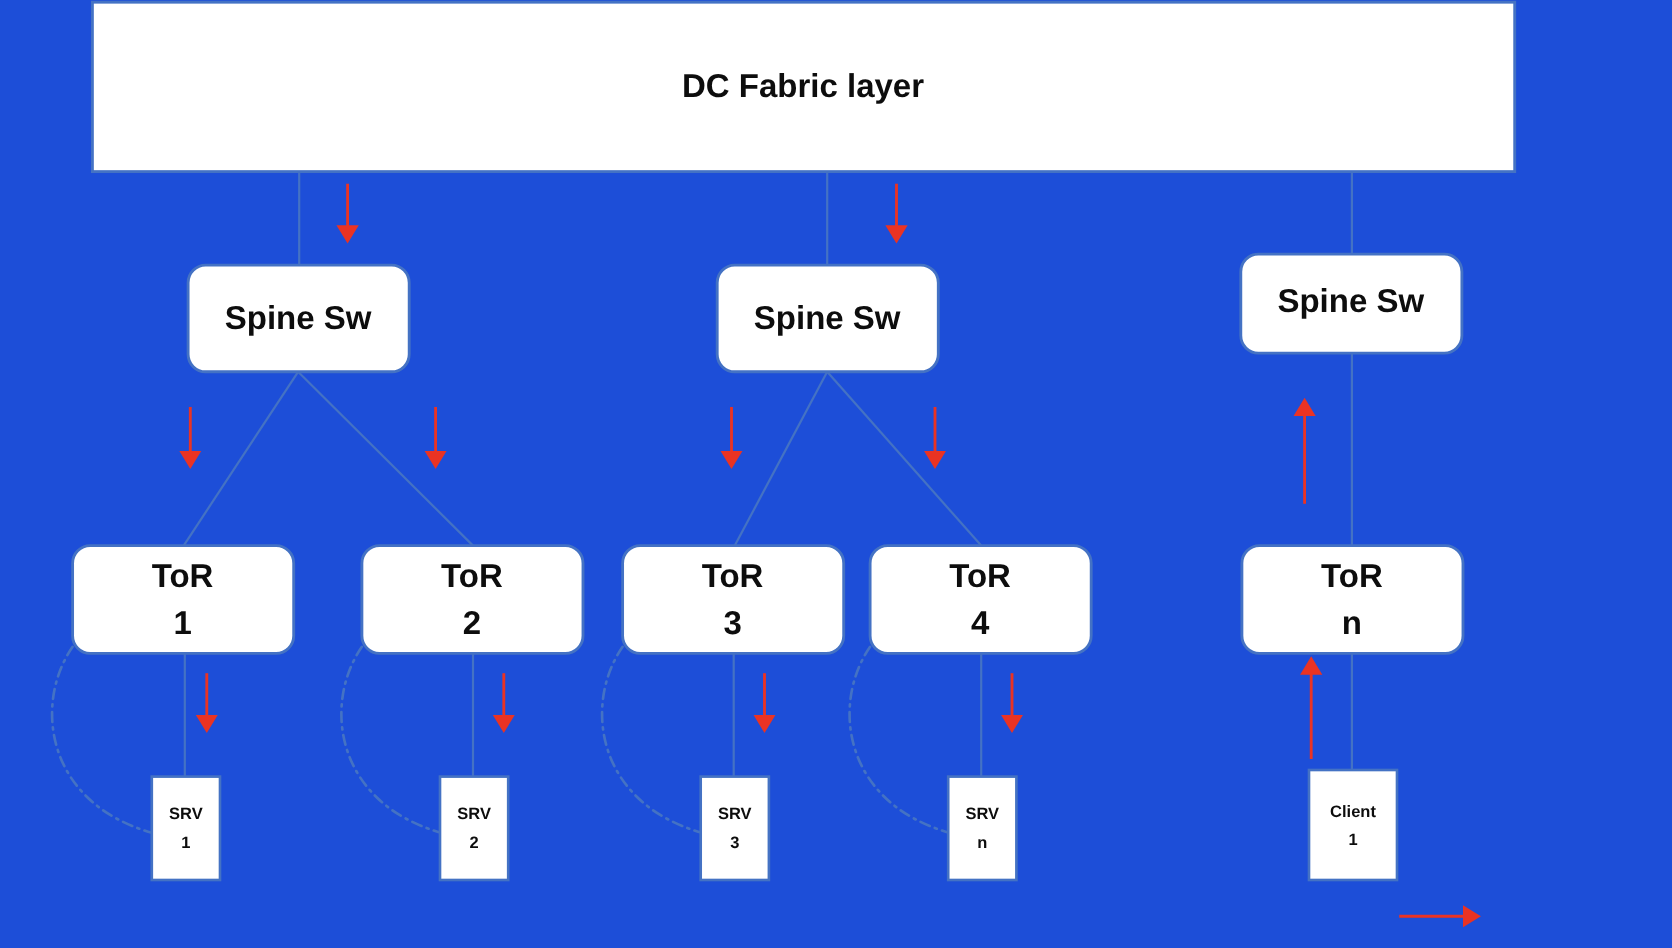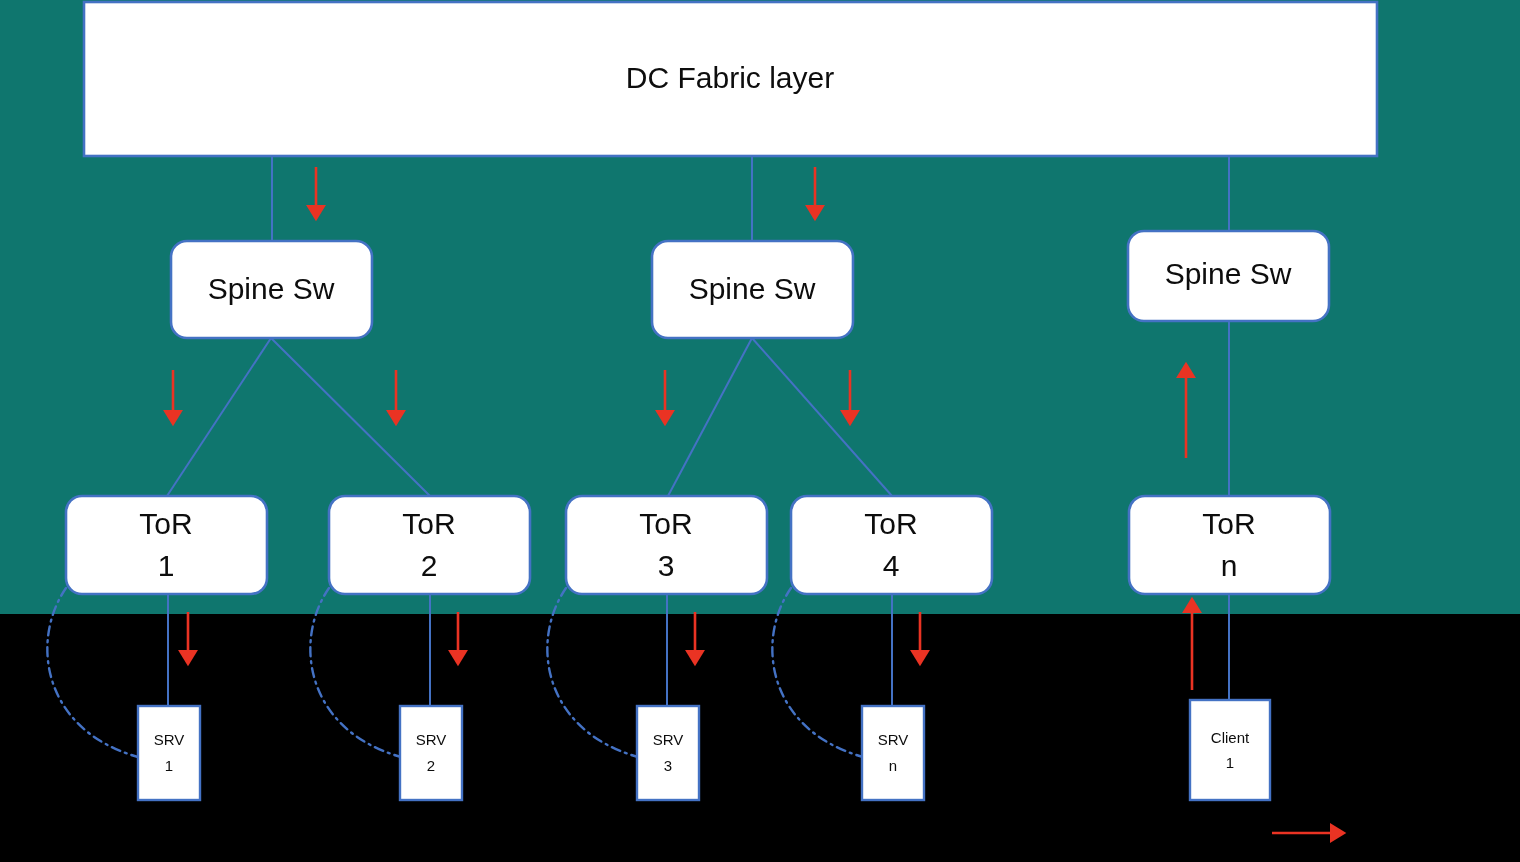--- a/index.html
+++ b/index.html
@@ -10,22 +10,23 @@
   }
   body {
     width: 1520px;
     height: 862px;
     overflow: hidden;
     font-family: "Liberation Sans", sans-serif;
   }
   #diagram-root {
     position: relative;
     width: 1520px;
-    height: 614px;
-    background: #0f766e;
+    height: 862px;
+    background: #1d4ed8;
+    font-weight: bold;
   }
   svg.diagram {
     display: block;
     width: 1520px;
     height: 862px;
   }
   .node-label {
     font-family: "Liberation Sans", sans-serif;
     fill: #0d0d0d;
     text-anchor: middle;

